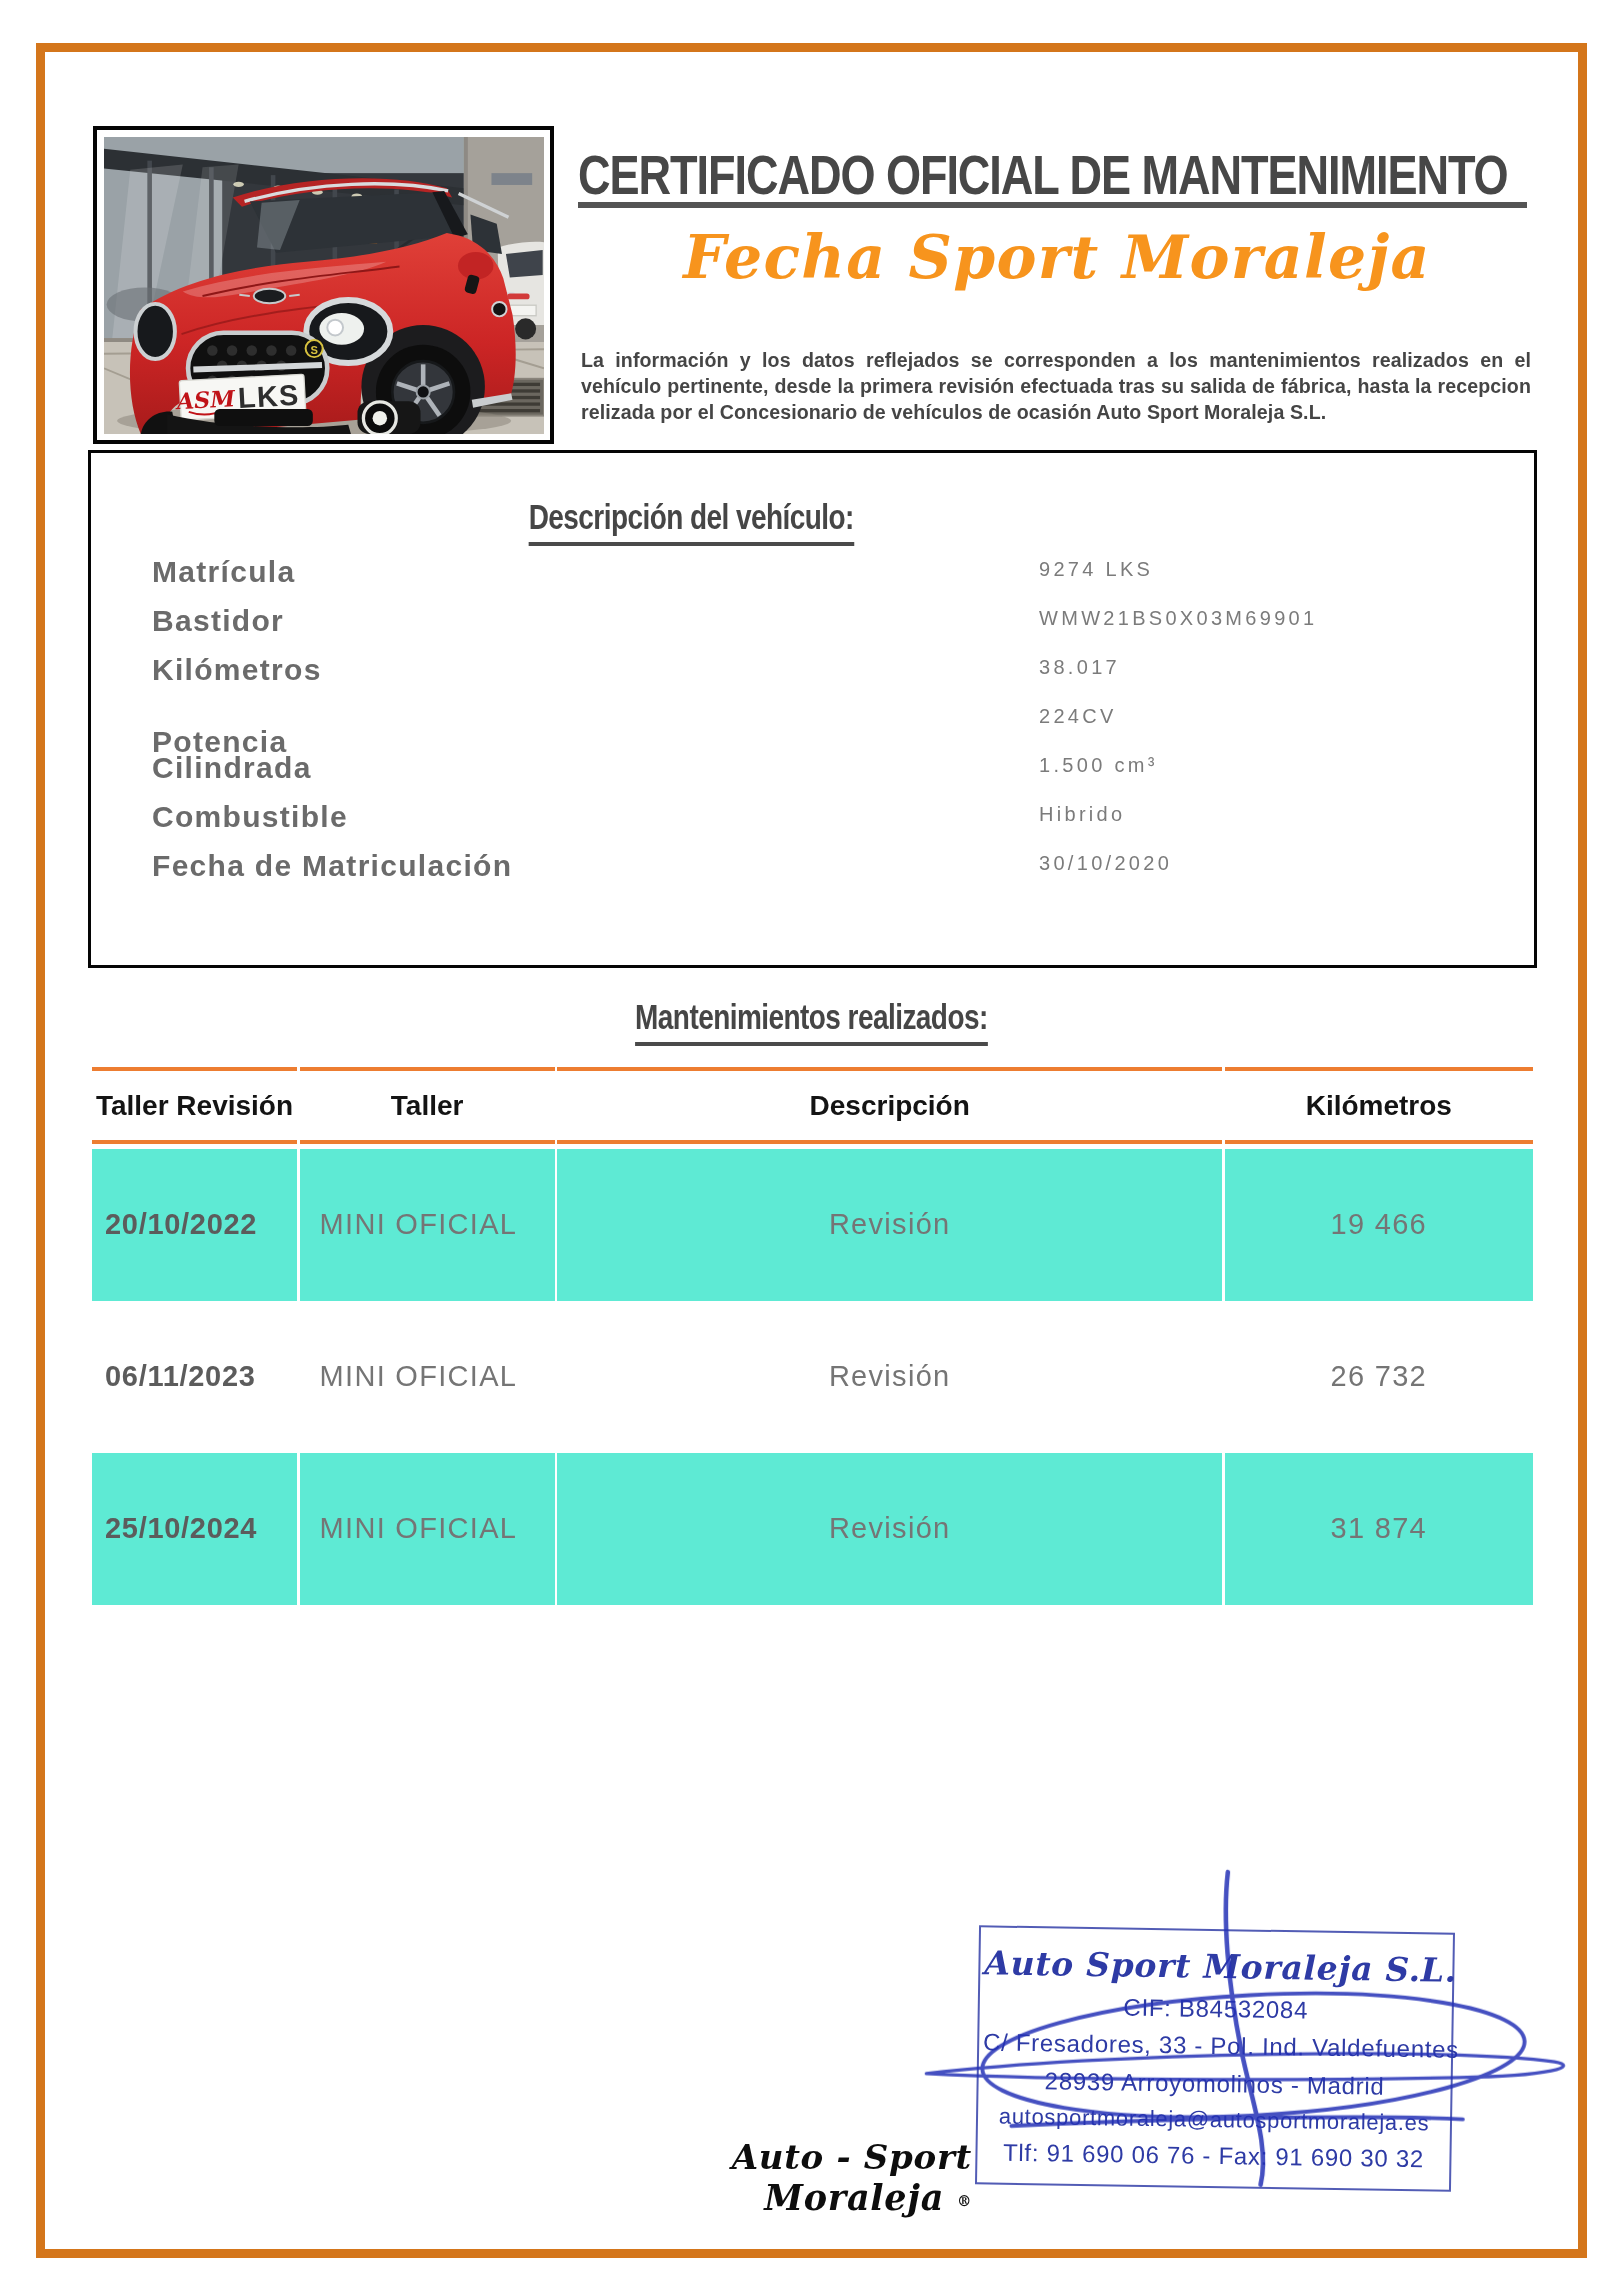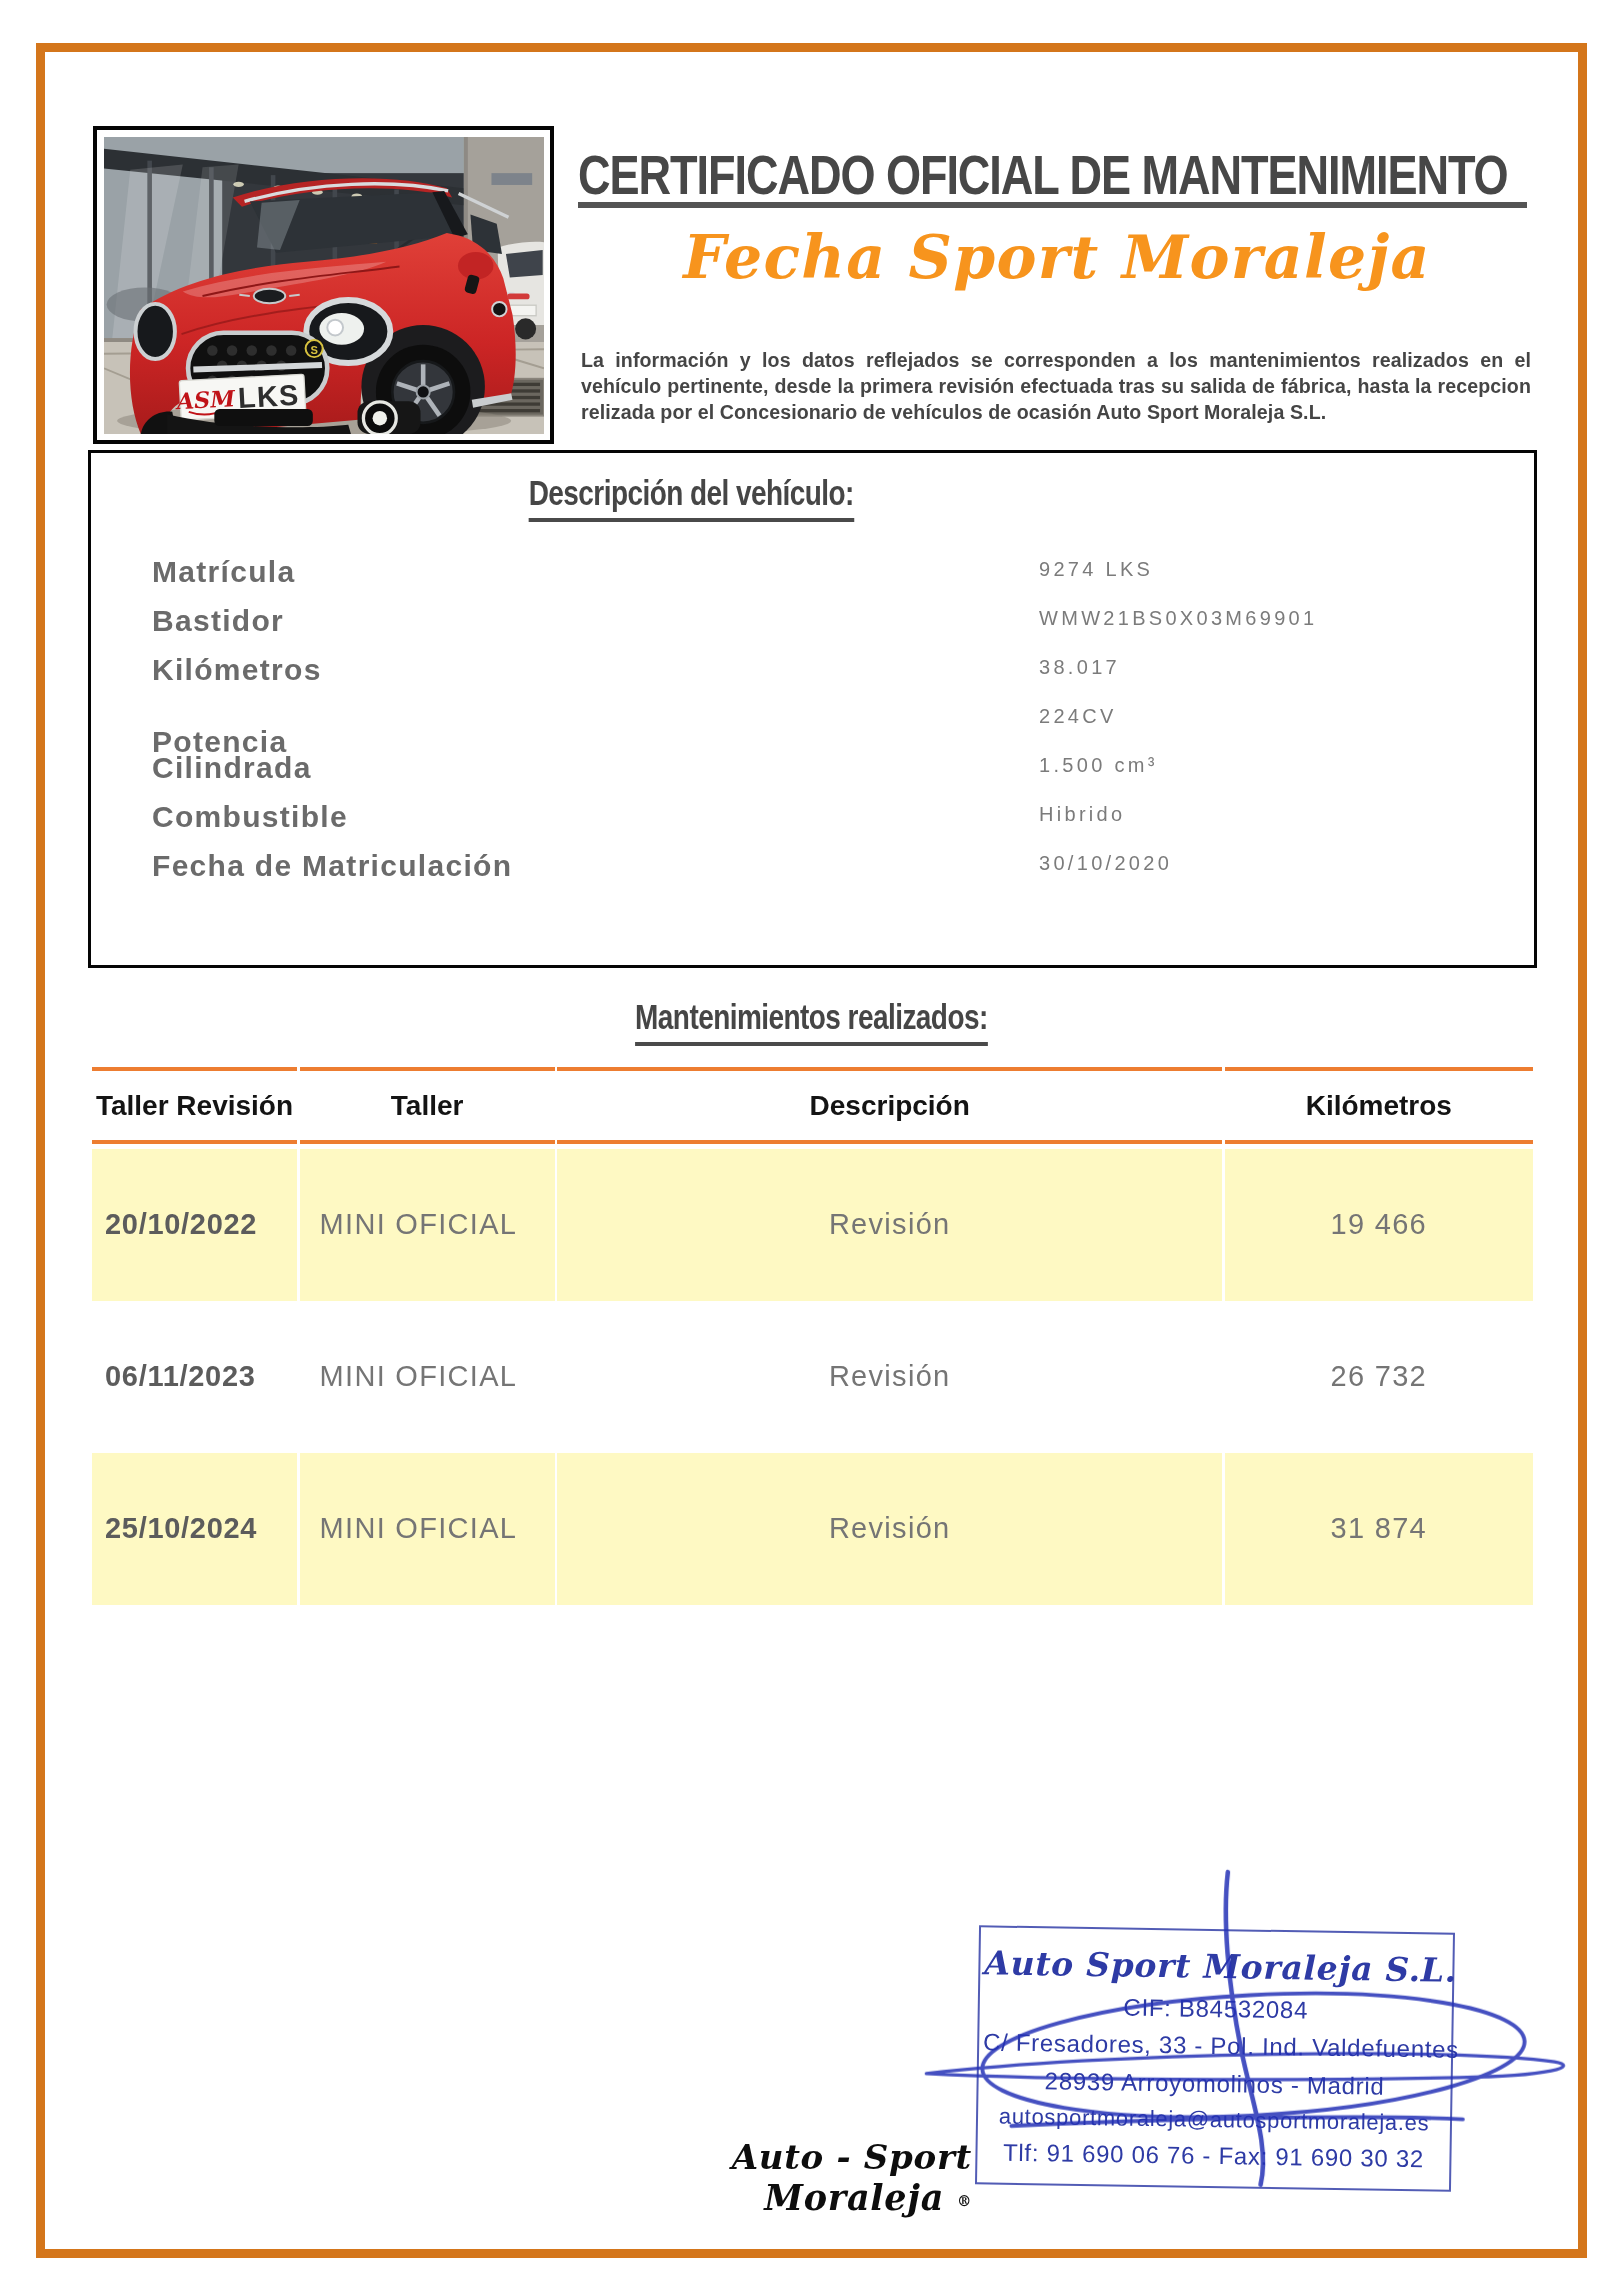--- a/index.html
+++ b/index.html
@@ -22,40 +22,40 @@
   .title-underline{left:578px;top:202px;width:949px;height:5.9px;background:#545454;}
   .brand-script{left:584px;top:221px;width:946px;text-align:center;
     font-family:"DejaVu Serif","Liberation Serif",serif;font-style:italic;font-weight:bold;
     font-size:60px;line-height:72px;color:#F7941D;letter-spacing:1.3px;}
   .intro{left:581px;top:347px;width:950px;font-size:19.6px;line-height:26px;
     font-weight:bold;color:#454545;text-align:justify;letter-spacing:0.1px;margin:0;}
   
   .vehicle-box{left:88px;top:450px;width:1449px;height:518px;
     border:3.3px solid #050505;box-sizing:border-box;}
   .center-wrap{display:flex;justify-content:center;}
-  .section-title-wrap-1{left:88px;top:473px;width:1207px;}
+  .section-title-wrap-1{left:88px;top:497px;width:1207px;}
   .section-title-wrap-2{left:0px;top:997px;width:1623px;}
   .section-title{display:inline-block;font-weight:bold;font-size:35px;color:#464646;
     letter-spacing:-0.7px;transform:scaleX(0.8);transform-origin:center top;
     border-bottom:4.6px solid #4a4a4a;padding-bottom:5.2px;white-space:nowrap;}
   .v-label{position:absolute;left:152px;font-size:30px;font-weight:bold;color:#6b6b6b;
     letter-spacing:1.3px;white-space:nowrap;}
   .v-value{position:absolute;left:1039px;font-size:20px;color:#7b7b7b;
     letter-spacing:3.3px;white-space:nowrap;}
   
   .mtable{left:92px;top:1067px;width:1440px;}
   .mhead{display:grid;grid-template-columns:205px 255px 665px 308px;column-gap:2.6px;}
   .mhead .hcell{height:77px;display:flex;align-items:center;justify-content:center;
     text-align:center;font-weight:bold;font-size:28px;line-height:34px;color:#141414;
     border-top:4.6px solid #ED7D31;border-bottom:4.6px solid #ED7D31;box-sizing:border-box;}
   .mbody{margin-top:4.6px;}
   .mrow{display:grid;grid-template-columns:205px 255px 665px 308px;column-gap:2.6px;}
   .mrow .cell{height:152px;display:flex;align-items:center;font-size:29px;color:#757575;
     letter-spacing:1.3px;}
-  .mrow.peach .cell{background:#fef9c3;}
+  .mrow.peach .cell{background:#5eead4;}
   .mrow.white .cell{background:#ffffff;}
   .cell.c-date{padding-left:13px;font-weight:bold;color:#5c5c5c;letter-spacing:0.7px;box-sizing:border-box;}
   .cell.c-shop{padding-left:20px;box-sizing:border-box;}
   .cell.c-desc{justify-content:center;}
   .cell.c-km{justify-content:center;}
   
   .stamp{left:977px;top:1929px;width:476px;height:259px;
     border:2.6px solid rgba(44,56,165,0.82);box-sizing:border-box;
     transform:rotate(0.9deg);color:#2E3BA5;text-align:center;
     display:flex;flex-direction:column;justify-content:space-evenly;

